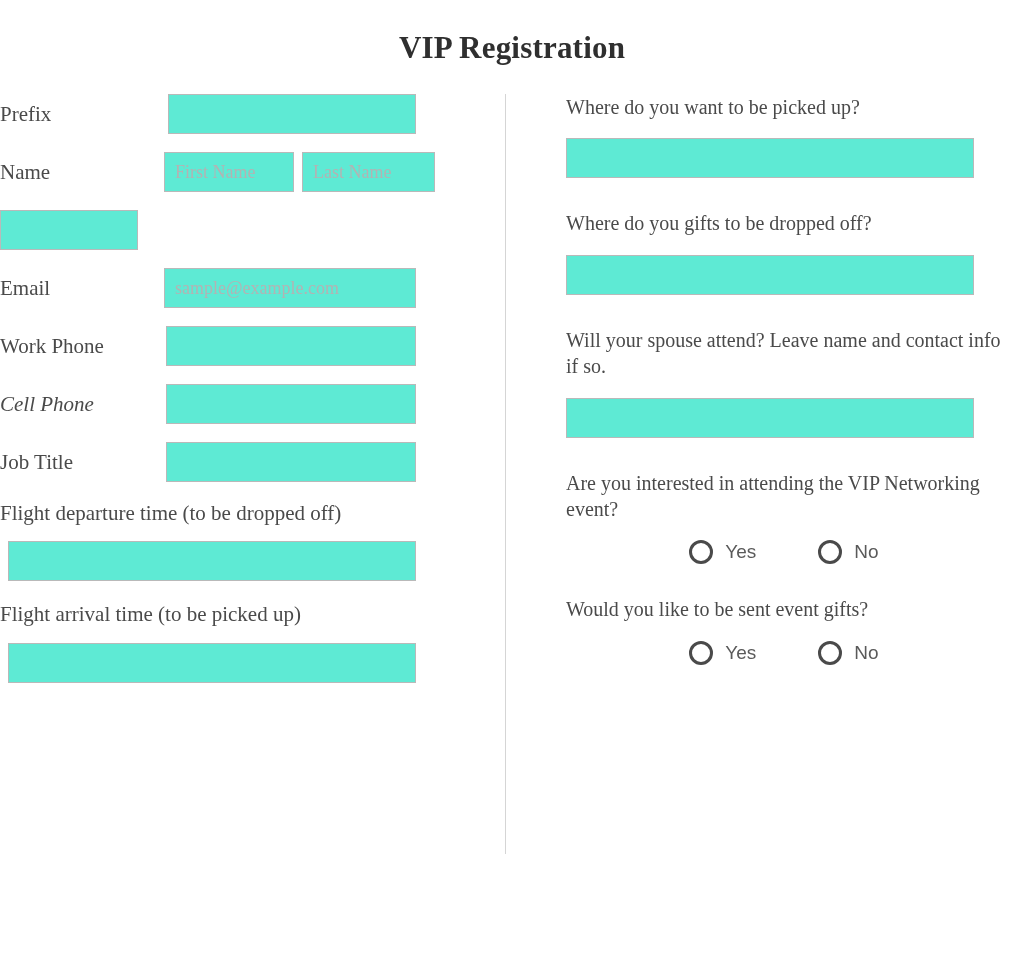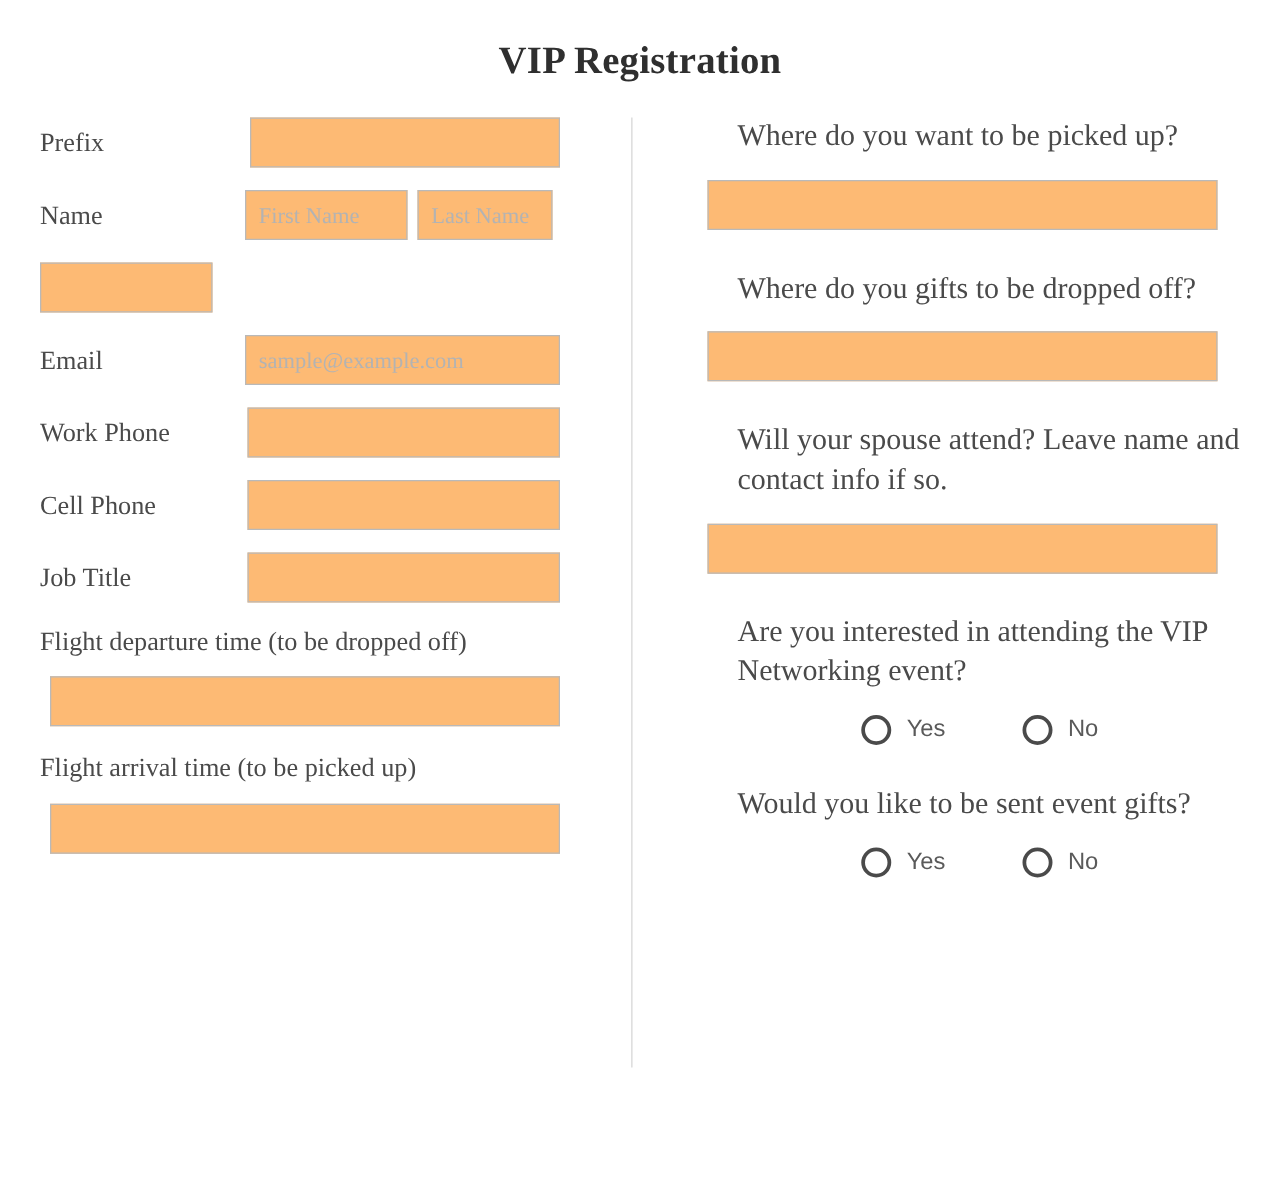--- a/index.html
+++ b/index.html
@@ -31,21 +31,20 @@
   }
   .columns {
     display: flex;
     width: 1024px;
     box-sizing: border-box;
     padding-top: 28px;
   }
   .col-left {
     width: 505px;
     box-sizing: border-box;
-    padding-left: 32px;
     padding-right: 20px;
     position: relative;
   }
   .divider {
     width: 1px;
     background: #d5d5d5;
     height: 760px;
     flex: 0 0 1px;
   }
   .col-right {
@@ -61,21 +60,21 @@
     align-items: center;
     margin-bottom: 18px;
   }
   .row .lbl {
     font-size: 21px;
     color: #4a4a4a;
     white-space: nowrap;
   }
   .field {
     border: 1px solid #b9b9b9;
-    background: #fdba74;
+    background: #5eead4;
     height: 40px;
     box-sizing: border-box;
     font-family: "Liberation Serif", "DejaVu Serif", serif;
     font-size: 18px;
     color: #555;
     padding: 0 10px;
     outline: none;
   }
   .field::placeholder {
     color: #b3b3b3;
@@ -83,32 +82,32 @@
     font-size: 18px;
   }
 
   
   .r-prefix .lbl { width: 168px; }
   .r-prefix .field { width: 248px; }
 
   .r-name { margin-bottom: 18px; }
   .r-name .lbl { width: 164px; }
   .r-name .field.first { width: 130px; margin-right: 8px; }
-  .r-name .field.last { width: 108px; }
+  .r-name .field.last { width: 133px; }
 
   .r-pronouns .lbl { width: 280px; padding-left: 5px; }
   .r-pronouns .field { width: 138px; }
 
   .r-email .lbl { width: 164px; }
   .r-email .field { width: 252px; }
 
   .r-workphone .lbl { width: 166px; }
   .r-workphone .field { width: 250px; }
 
-  .r-cellphone .lbl { width: 166px; }
+  .r-cellphone .lbl { width: 166px; font-style: italic; }
   .r-cellphone .field { width: 250px; }
 
   .r-jobtitle .lbl { width: 166px; }
   .r-jobtitle .field { width: 250px; }
 
   .r-company .lbl { width: 170px; }
   .r-company .field { width: 246px; }
 
   .block {
     margin-top: 10px;
@@ -123,25 +122,24 @@
   .block .field.wide-left {
     width: 408px;
     margin-left: 8px;
   }
 
   
   .q-block {
     margin-bottom: 32px;
   }
   .q-block .q {
-    font-size: 24px;
+    font-size: 20px;
     color: #4a4a4a;
     line-height: 1.32;
     margin-bottom: 18px;
-    margin-left: 24px;
   }
   .q-block .field.wide-right {
     width: 408px;
   }
   .radio-row {
     display: flex;
     align-items: center;
     padding-left: 60px;
     margin-top: 16px;
     justify-content: center;

